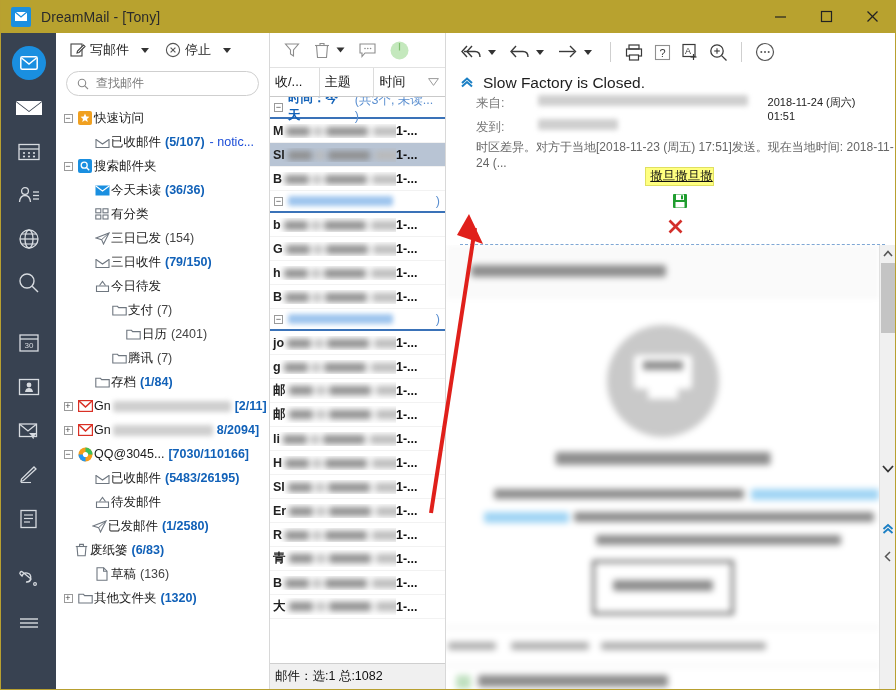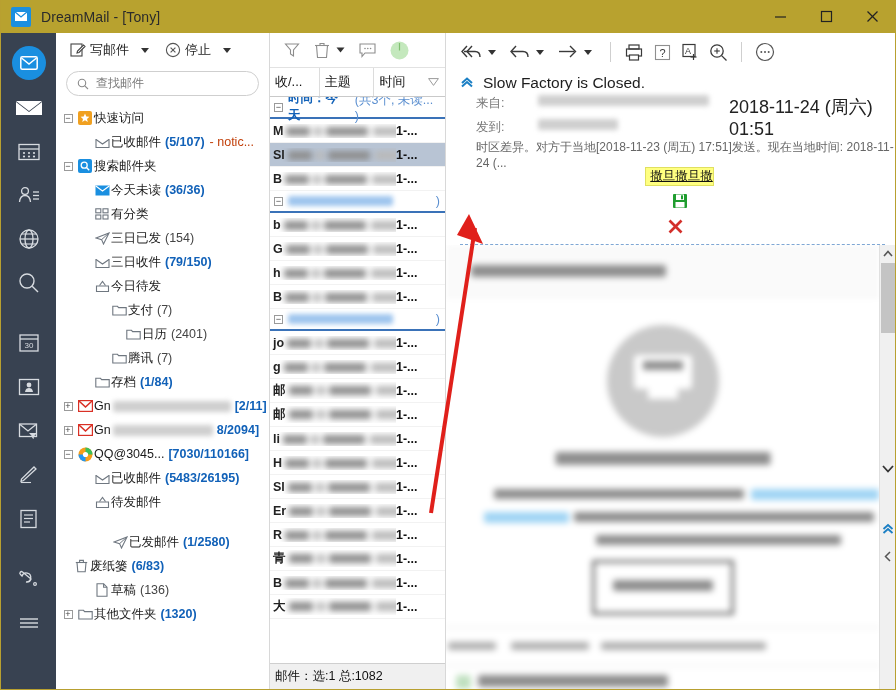--- a/index.html
+++ b/index.html
@@ -58,21 +58,21 @@
   .trow { height:24px; display:flex; align-items:center; font-size:12.5px; white-space:nowrap;
           position:relative; }
   .trow.sel { background:#bdd2e8; }
   .tw { width:16px; height:24px; flex:none; display:flex; align-items:center; justify-content:center; }
   .expander { width:9px;height:9px;border:1px solid #9a9a9a;background:#fff;
               display:flex;align-items:center;justify-content:center;font-size:9px;line-height:7px;color:#444; }
   .ticon { width:18px; flex:none; display:flex; align-items:center; justify-content:center; }
   .tlabel { color:#1a1a1a; }
   .tcount { color:#1161b8; font-weight:bold; margin-left:4px; }
   .tcount.plain { color:#444; font-weight:normal; }
-  .tnote { color:#c2410c; margin-left:5px; }
+  .tnote { color:#1d4ed8; margin-left:5px; }
   .redact { display:inline-block; background:#cfcfcf; border-radius:2px; vertical-align:middle;
             filter: blur(2.4px); height:11px; }
 
   
   .list-col { width:176px; flex:none; display:flex; flex-direction:column; border-right:1px solid #d8d8d8;
               background:#fff; }
   .list-toolbar { height:34px; display:flex; align-items:center; padding-left:14px; gap:14px; }
   .lt-ic { display:flex; align-items:center; }
   .col-head { height:30px; display:flex; align-items:center; border-top:1px solid #e2e2e2;
               border-bottom:1px solid #c9c9c9; font-size:13px; color:#111; }
@@ -98,21 +98,21 @@
   .read-toolbar { height:38px; display:flex; align-items:center; padding-left:12px; gap:2px; }
   .rt-btn { width:26px; height:26px; display:flex; align-items:center; justify-content:center; }
   .rt-caret { width:0;height:0;border-left:4px solid transparent;border-right:4px solid transparent;
               border-top:5px solid #333; margin:0 8px 0 2px; }
   .rt-sep { width:1px; height:20px; background:#cfcfcf; margin:0 8px; }
   .subject-row { display:flex; align-items:center; gap:9px; padding:3px 0 3px 14px; }
   .subject { font-size:15.5px; color:#1d1d1d; }
   .meta { padding-left:30px; }
   .meta-line { display:flex; align-items:flex-start; height:24px; font-size:12.5px; color:#555;gap:20px; }
   .meta-k { color:#777; width:42px; flex:none; }
-  .meta-date { margin-left:auto; padding-right:12px; color:#222; font-size:18px; }
+  .meta-date { margin-left:auto; padding-right:12px; color:#222; font-size:11px; }
   .tz-line { font-size:12px; color:#666; height:22px; display:flex; align-items:center; }
   .edit-row { display:flex; align-items:center; padding:2px 0 2px 18px; gap:7px;flex-direction:column; }
   .edit-input { flex:1; height:21px; background:#ffff80; border:1px solid #e0e060;
                 display:flex; align-items:center; padding-left:4px; font-size:12.5px; color:#111; }
   .edit-input u { text-decoration:underline; }
   .dashed-sep { border-top:1px dashed #7fa7d4; margin:5px 10px 0 14px; }
   .body-area { flex:1; position:relative; overflow:hidden; background:#fff; display:flex; }
   .body-inner { flex:1; position:relative; filter: blur(3.4px); overflow:hidden; background:#fff; }
   .preheader { background:#fafafa; height:52px; border-bottom:1px solid #ededed; }
   .blurline { background:#8e8e8e; border-radius:2px; }
@@ -482,21 +482,21 @@
           <div class="trow" style="padding-left: 21px;">
             <span class="tw"></span>
             <span class="ticon">
               <svg width="15" height="13" viewBox="0 0 15 13">
                 <path d="M1.5 11.5 L1.5 6 L13.5 6 L13.5 11.5 Z" fill="none" stroke="#6f7780" stroke-width="1.1"></path>
                 <path d="M4.5 5.5 L7.5 1.5 L10.5 5.5" fill="none" stroke="#6f7780" stroke-width="1.1"></path>
               </svg>
             </span>
             <span class="tlabel">待发邮件</span>
           </div>
-          <div class="trow" style="padding-left: 39px; margin-top: 16px;">
+          <div class="trow" style="padding-left: 18px;">
             <span class="tw"></span>
             <span class="ticon">
               <svg width="15" height="13" viewBox="0 0 15 13">
                 <path d="M1 6 L14 1 L8.5 12 L6.6 7.6 Z" fill="none" stroke="#6f7780" stroke-width="1.1"></path>
                 <line x1="6.6" y1="7.6" x2="14" y2="1" stroke="#6f7780" stroke-width="1"></line>
               </svg>
             </span>
             <span class="tlabel">已发邮件</span>
             <span class="tcount">(1/2580)</span>
           </div>

